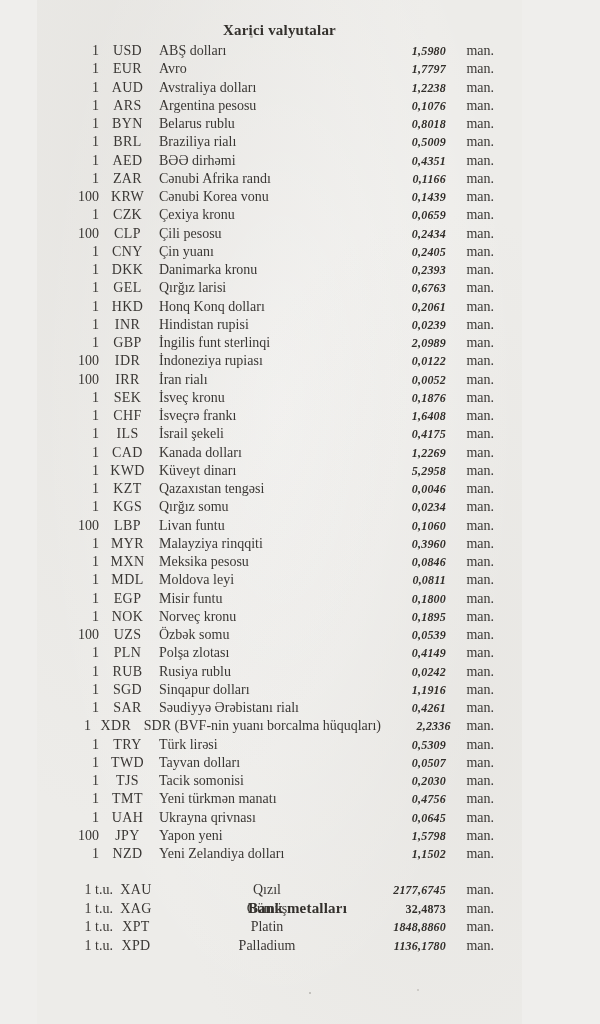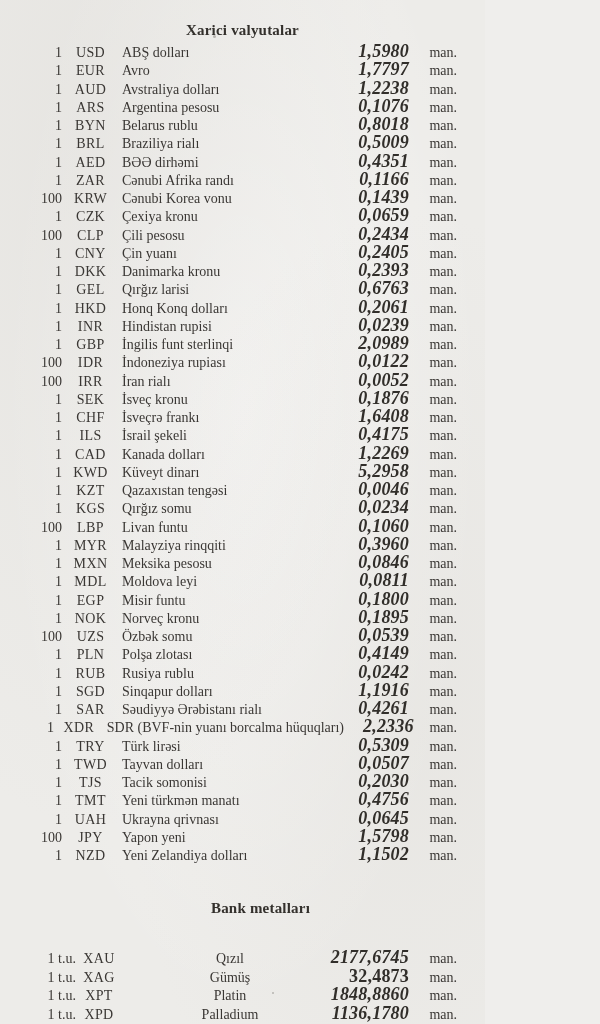--- a/index.html
+++ b/index.html
@@ -10,49 +10,50 @@
     color:#3a3734;
     overflow:hidden;
   }
   .doc{
     position:relative;width:485px;height:1024px;
     background:
       radial-gradient(ellipse at 20% 15%, rgba(210,207,202,0.25), rgba(0,0,0,0) 55%),
       radial-gradient(ellipse at 85% 70%, rgba(214,211,206,0.22), rgba(0,0,0,0) 50%),
       radial-gradient(ellipse at 50% 40%, rgba(255,255,255,0.5), rgba(0,0,0,0) 70%),
       #edecE9;
+    margin-left: 37px;
   }
   .sec-title{
     position:absolute;left:0;right:0;
     text-align:center;
     font-size:15px;font-weight:bold;
     letter-spacing:0.2px;
     color:#33302c;
   }
   .t-currencies{top:22px;}
   .t-metals{top:900px;padding-left:36px;}
   .table{position:absolute;left:0;right:0;}
   .tbl-currencies{top:42px;}
-  .tbl-metals{top:948px;}
+  .tbl-metals{top:881px;}
   .row{
     display:flex;
     height:18.25px;
     line-height:18.25px;
     font-size:14px;
     padding-right:28px;
     align-items:baseline;
   }
   .tbl-metals .row{height:18.6px;line-height:18.6px;}
   .qty{width:62px;text-align:right;white-space:pre;}
   .code{width:57px;text-align:center;letter-spacing:0.4px;}
   .name{flex:1;margin-left:3px;text-align:left;white-space:nowrap;}
   .rate{
     width:80px;text-align:right;
     font-weight:bold;font-style:italic;
-    font-size:18px;
+    font-size:12px;
     color:#312e2a;
     letter-spacing:0.2px;
   }
   .man{width:37px;margin-left:11px;text-align:right;}
   
   .tbl-metals .qty{width:76px;}
   .tbl-metals .code{width:46px;}
   .tbl-metals .name{margin-left:9px;text-align:center;}
   
   .tbl-metals .row:nth-child(2) .rate{font-style:normal;}

